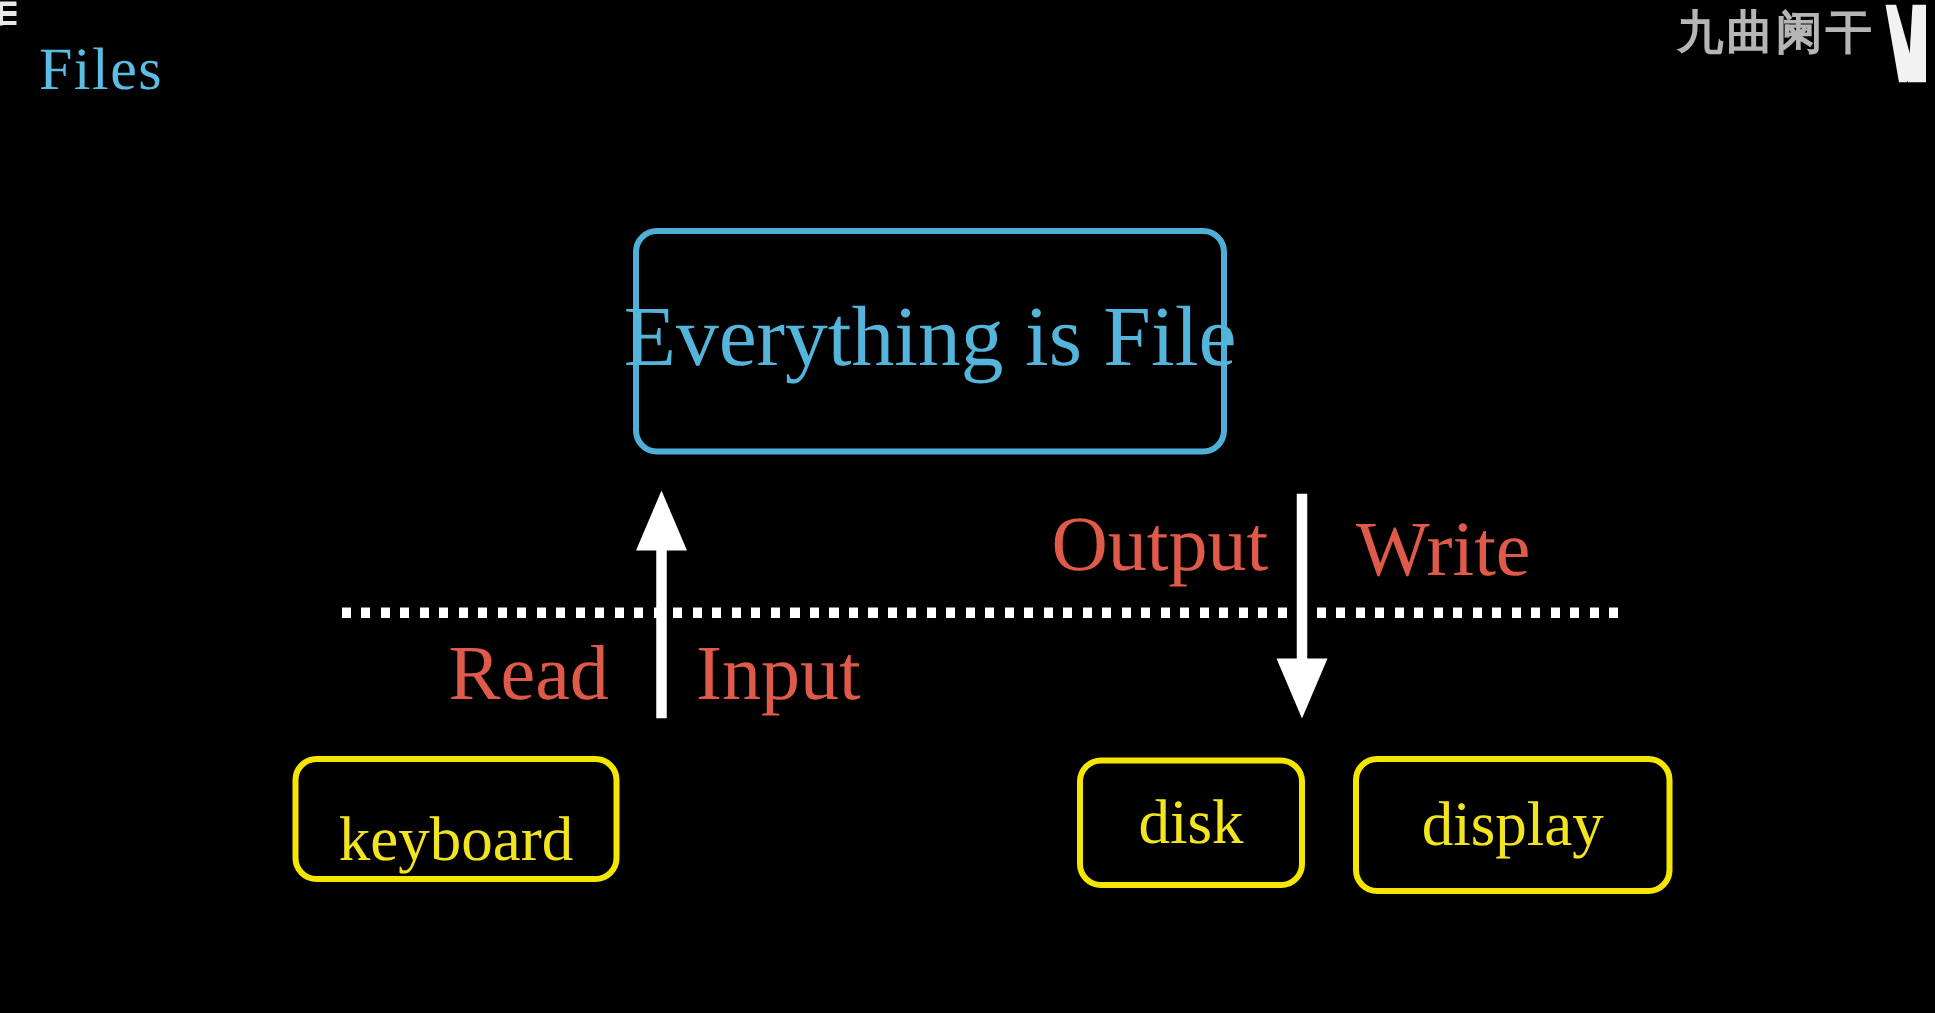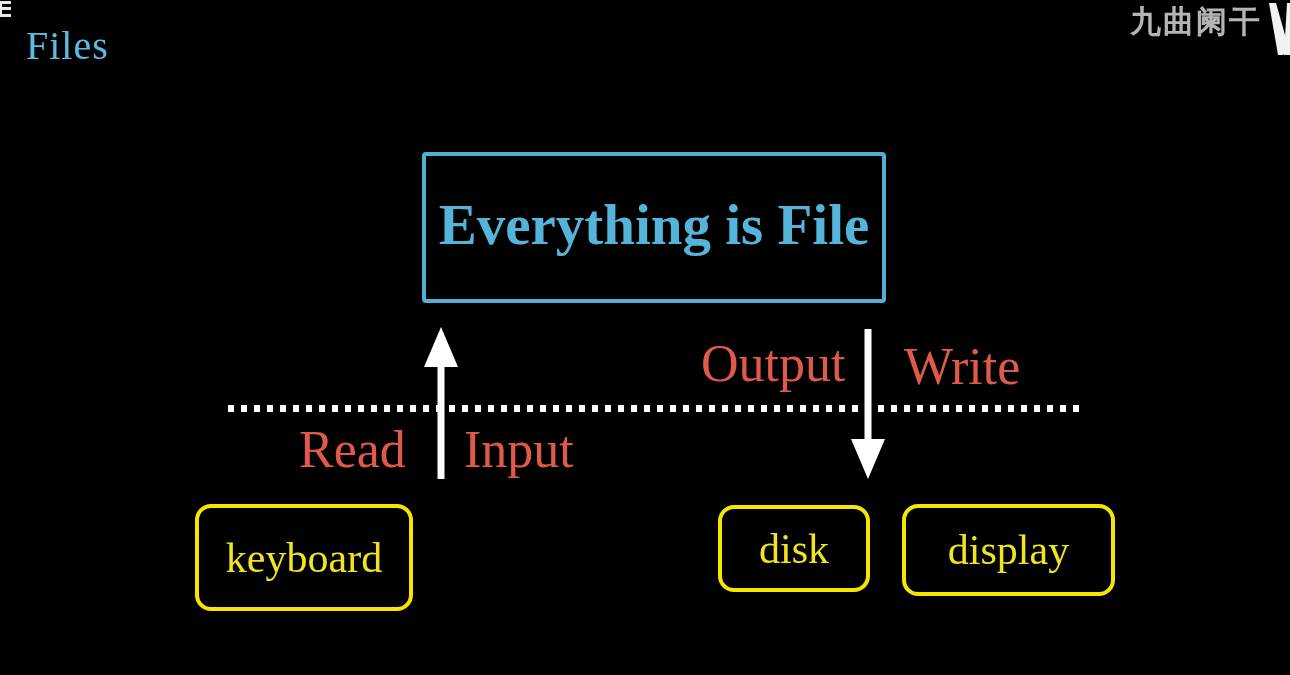--- a/index.html
+++ b/index.html
@@ -35,21 +35,21 @@
     margin: 0;
     font-size: 40px;
     font-weight: 400;
     color: #5bbde4;
     letter-spacing: 1px;
   }
 
   
   .watermark {
     position: absolute;
-    right: 28px;
+    right: 40px;
     top: 3px;
     display: flex;
     align-items: flex-end;
     gap: 6px;
   }
   .watermark-text {
     font-family: "Liberation Sans", "DejaVu Sans", sans-serif;
     font-weight: bold;
     font-size: 31px;
     line-height: 38px;
@@ -62,29 +62,28 @@
     left: 100%;
     margin-left: 6px;
     top: 0;
   }
 
   
   .main-box {
     position: absolute;
     left: 422px;
     top: 152px;
-    width: 464px;
+    width: 396px;
     height: 151px;
     box-sizing: border-box;
     border: 4px solid #4fafd7;
-    border-radius: 4px;
+    border-radius: 16px;
     display: flex;
     align-items: center;
     justify-content: center;
-    font-weight: bold;
   }
   .main-box-label {
     color: #55b4da;
     font-size: 57px;
     white-space: nowrap;
     padding-bottom: 6px;
   }
 
   
   .dotted-line {
@@ -122,21 +121,21 @@
     box-sizing: border-box;
     border: 4px solid #f5e600;
     border-radius: 16px;
     display: flex;
     align-items: center;
     justify-content: center;
     color: #f2e51f;
     font-size: 42px;
     white-space: nowrap;
   }
-  .device-keyboard { left: 195px; top: 504px; width: 218px; height: 107px; }
+  .device-keyboard { left: 195px; top: 504px; width: 218px; height: 84px; align-items: flex-end; }
   .device-mouse    { left: 472px; top: 506px; width: 155px; height: 84px; }
   .device-disk     { left: 718px; top: 505px; width: 152px; height: 87px; }
   .device-display  { left: 902px; top: 504px; width: 213px; height: 92px; }
 </style>
 </head>
 <body>
 
 <div class="stage">
 
   <div class="clip-glyph"></div>

